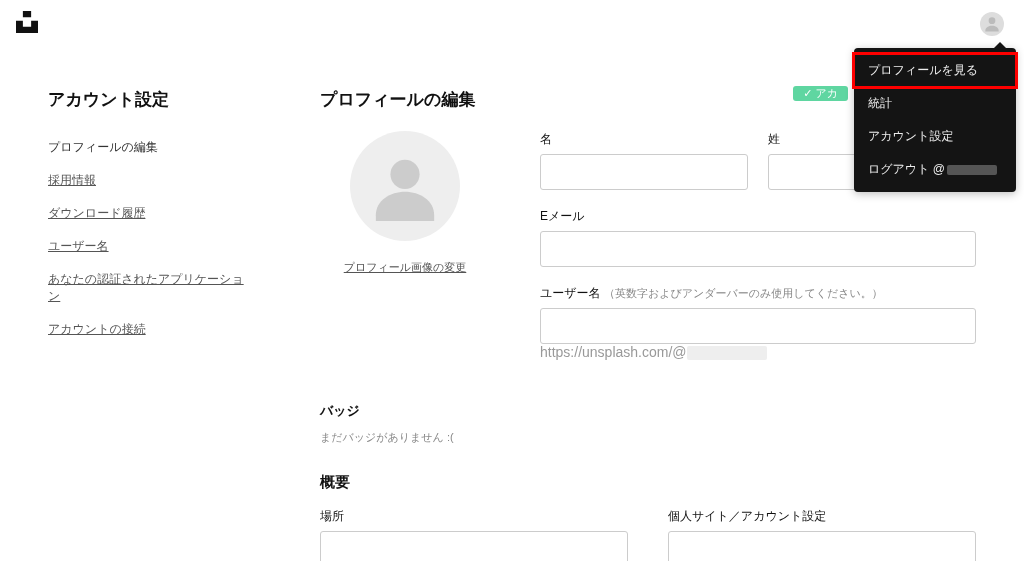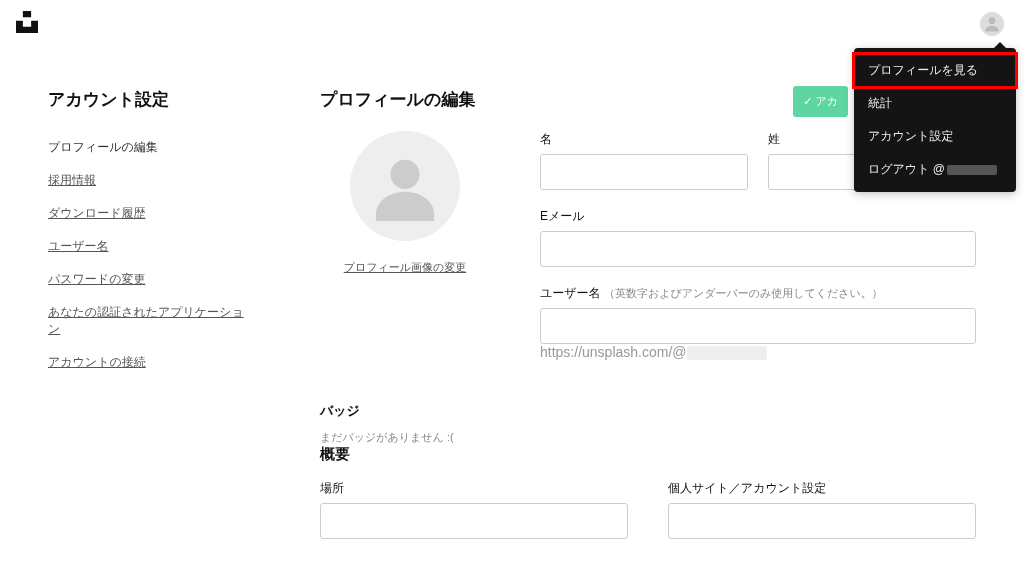--- a/index.html
+++ b/index.html
@@ -161,31 +161,32 @@
       border-radius: 2px;
       vertical-align: middle;
     }
     .hint { font-size: 14px; color: #999; }
     .hint .blur-val { background: #eee; }
     .badge-section { margin-top: 24px; }
     .badge-section .section-label { font-size: 13px; font-weight: 600; }
     .badge-none { font-size: 11px; color: #888; margin-top: 10px; }
     .overview-h {
       font-size: 15px; font-weight: 700;
+      margin-top: 28px;
       margin-bottom: 16px;
     }
     .over-row { display: flex; gap: 40px; }
     .over-row .field { flex: 1; }
     
     .toast {
       background: #5fd6a1;
       color: #fff;
       font-size: 11px;
       border-radius: 3px;
-      padding: 8px 10px;
+      padding: 0 10px;
       position: absolute;
       top: 86px;
       right: 176px;
       z-index: 0;
     }
     .toast::before { content: "✓ "; }
   </style>
 </head>
 <body>
 
@@ -215,21 +216,20 @@
 </div>
 
 <div class="content">
 
   <div class="sidebar">
     <h2>アカウント設定</h2>
     <a class="side-link current">プロフィールの編集</a>
     <a class="side-link linkish">採用情報</a>
     <a class="side-link linkish">ダウンロード履歴</a>
     <a class="side-link linkish">ユーザー名</a>
-    <a class="side-link linkish">パスワードの変更</a>
     <a class="side-link linkish">あなたの認証されたアプリケーション</a>
     <a class="side-link linkish">アカウントの接続</a>
   </div>
 
   <div class="main">
     <h2 class="page-title">プロフィールの編集</h2>
 
     <div class="profile-row">
       <div class="pic-col">
         <div class="pic-circle">

